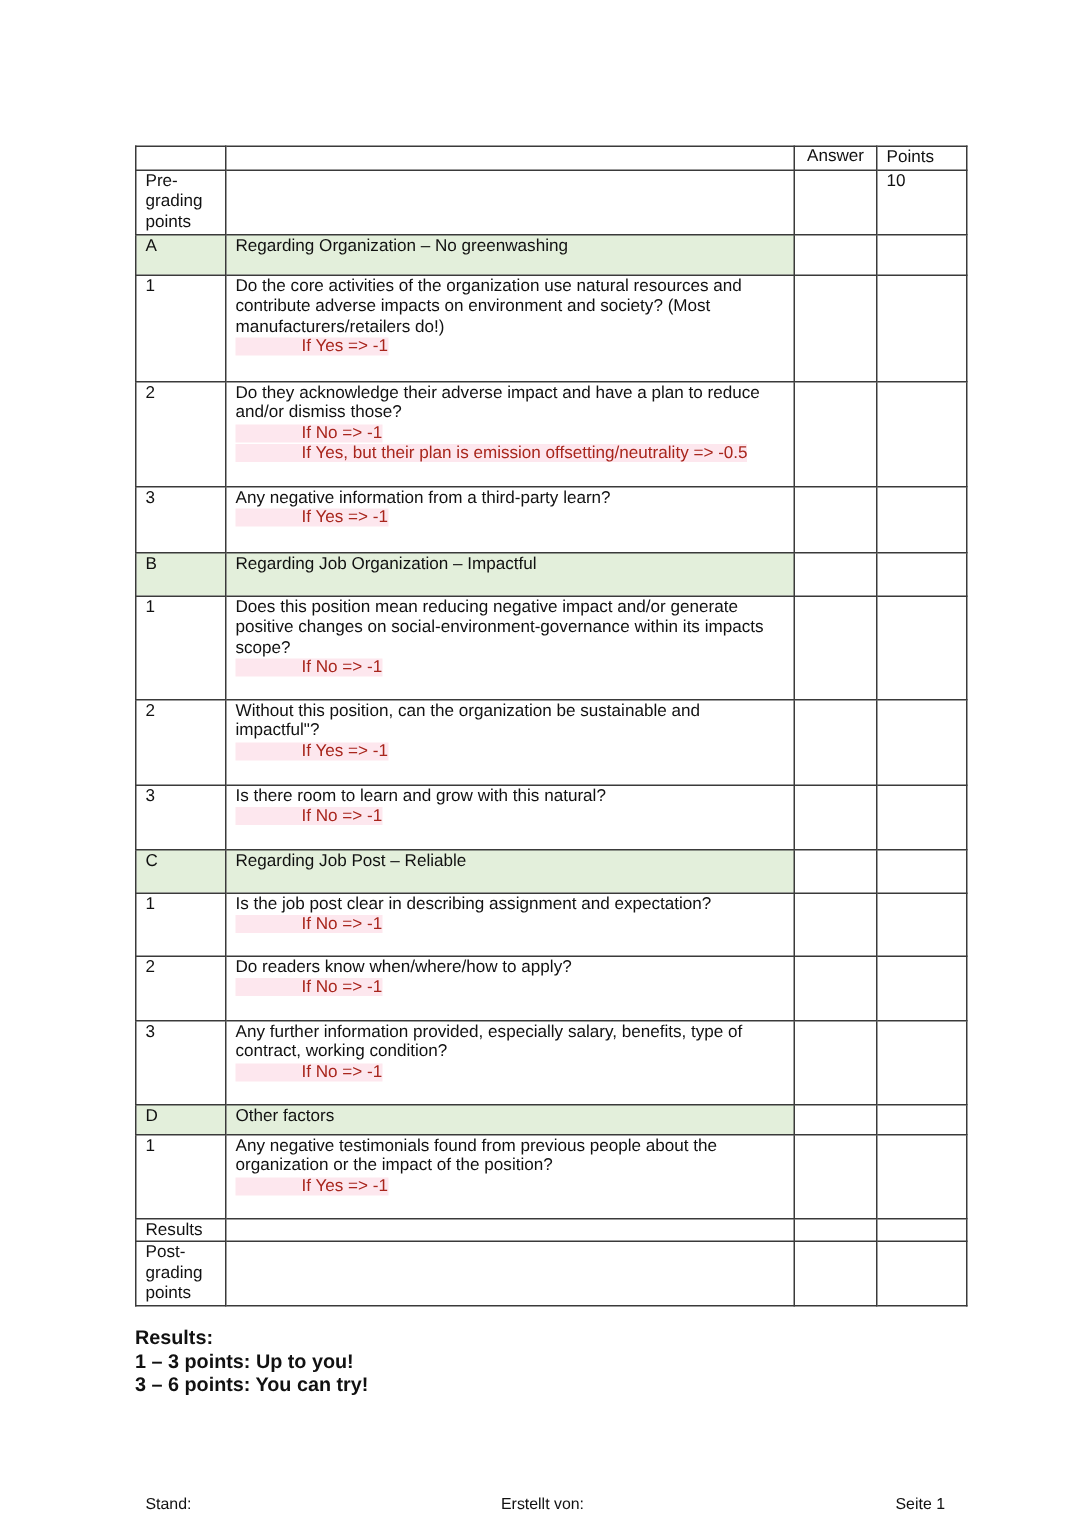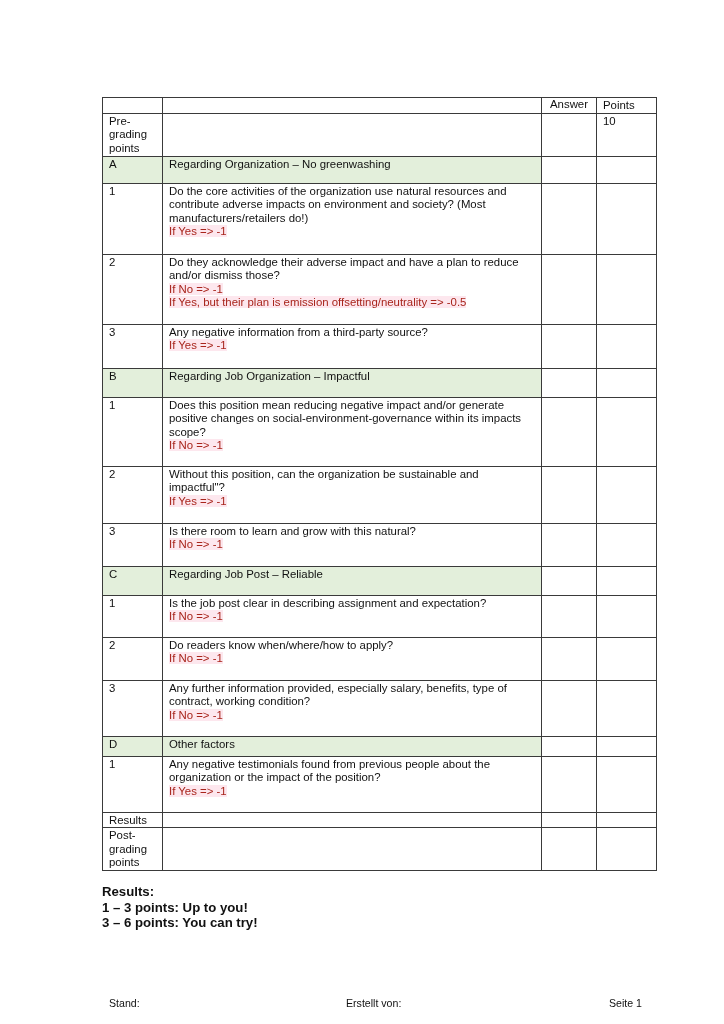--- a/index.html
+++ b/index.html
@@ -1,24 +1,24 @@
 <!DOCTYPE html>
 <html><head>
 <meta charset="utf-8">
 <style>
   html, body { margin: 0; padding: 0; background: #ffffff; }
   body { width: 724px; height: 1024px; position: relative; overflow: hidden;
          font-family: "Liberation Sans", sans-serif; color: #111; }
-  .page { position: absolute; left: 16px; top: 0; width: 692px; height: 1024px; }
+  .page { position: absolute; left: 4px; top: 0; width: 692px; height: 1024px; }
   table.grid { position: absolute; left: 86px; top: 97px; width: 554px;
                border-collapse: collapse; table-layout: fixed; font-size: 11.4px; line-height: 13.5px; }
   table.grid td { border: 1px solid #3a3a3a; vertical-align: top; padding: 1px 6px 0 6px; }
   col.c1 { width: 60px; } col.c2 { width: 379px; } col.c3 { width: 55px; } col.c4 { width: 60px; }
   tr.section td.sec { background: #e3efdb; }
-  .rule { color: #a8251c; background: #fde7ee; display: inline; }
+  .rule { color: #a8251c; background: #fde7ee; display: inline; padding-left: 44px; }
   .hdr-center { text-align: center; }
   .results-title { position: absolute; left: 86px; top: 884px; font-weight: bold; font-size: 13.2px; line-height: 15.6px; }
   .footer { position: absolute; top: 961px; font-size: 10.6px; margin-top: 36px; }
   .block { display: block; }
 </style>
 </head>
 <body>
 
 <div class="page">
   <table class="grid">
@@ -62,21 +62,21 @@
             <span class="block">Do they acknowledge their adverse impact and have a plan to reduce and/or dismiss those?</span>
             <span class="block"><span class="rule">If No =&gt; -1</span></span>
             <span class="block"><span class="rule">If Yes, but their plan is emission offsetting/neutrality =&gt; -0.5</span></span>
           </td>
           <td></td>
           <td></td>
         </tr>
         <tr style="height: 44px;">
           <td>3</td>
           <td>
-            <span class="block">Any negative information from a third-party source?</span>
+            <span class="block">Any negative information from a third-party learn?</span>
             <span class="block"><span class="rule">If Yes =&gt; -1</span></span>
           </td>
           <td></td>
           <td></td>
         </tr>
         <tr class="section" style="height: 29px;">
           <td class="sec">B</td>
           <td class="sec">Regarding Job Organization – Impactful</td>
           <td></td>
           <td></td>

